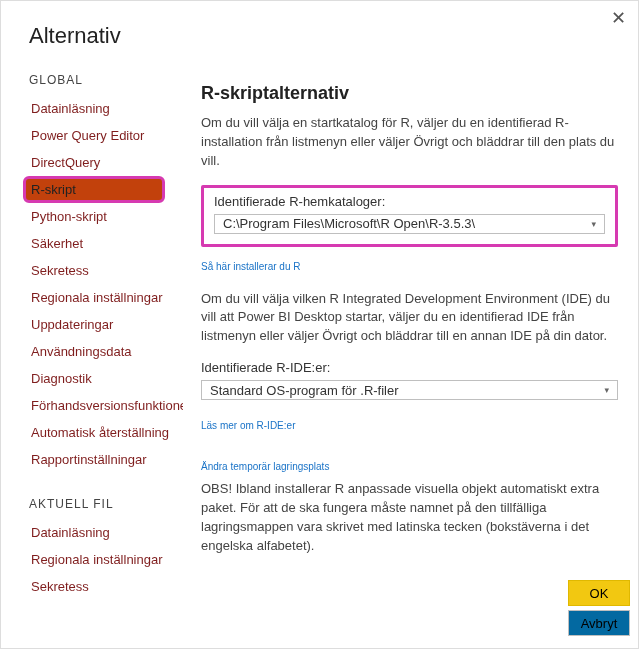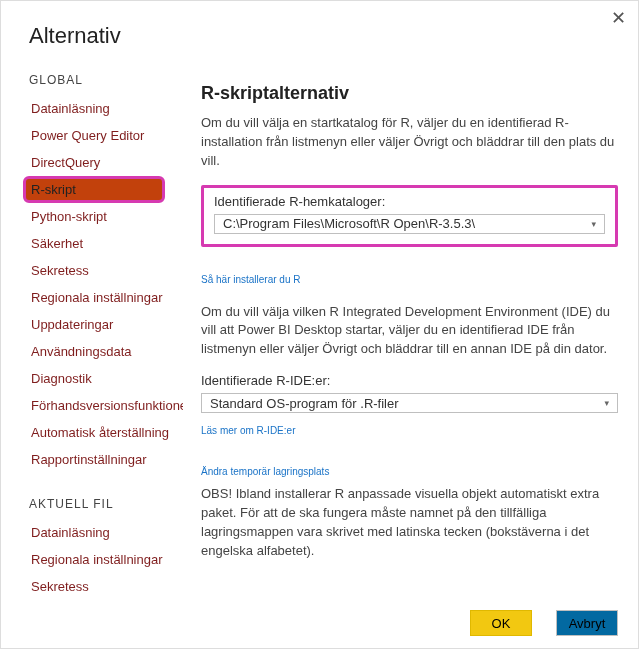--- a/index.html
+++ b/index.html
@@ -79,21 +79,21 @@
   .desc {
     font-size: 13px;
     color: #444;
     line-height: 1.45;
     margin-bottom: 14px;
   }
   .field-box {
     border: 3px solid #d63ab1;
     border-radius: 2px;
     padding: 6px 10px 10px 10px;
-    margin-bottom: 21px;
+    margin-bottom: 8px;
   }
   .field-label {
     font-size: 13px;
     color: #333;
     margin-bottom: 5px;
   }
   .dropdown {
     border: 1px solid #bfbfbf;
     background: #fff;
     height: 20px;
@@ -111,27 +111,28 @@
     color: #666;
   }
   .link {
     color: #1a73c7;
     font-size: 10px;
     cursor: pointer;
     display: inline-block;
     margin-bottom: 18px;
     margin-top: 6px;
   }
-  .block { margin-bottom: 6px; }
+  .block { margin-bottom: 14px; }
   .footer {
     position: absolute;
     bottom: 12px;
-    right: 20px;
-    display: flex;
-    gap: 24px;
+    right: 8px;
+    display: flex;
+    gap: 4px;
+    flex-direction: column;
   }
   .btn {
     min-width: 62px;
     height: 26px;
     border: 1px solid #bfbfbf;
     background: #0369a1;
     font-size: 13px;
     cursor: pointer;
     display: flex;
     align-items: center;

